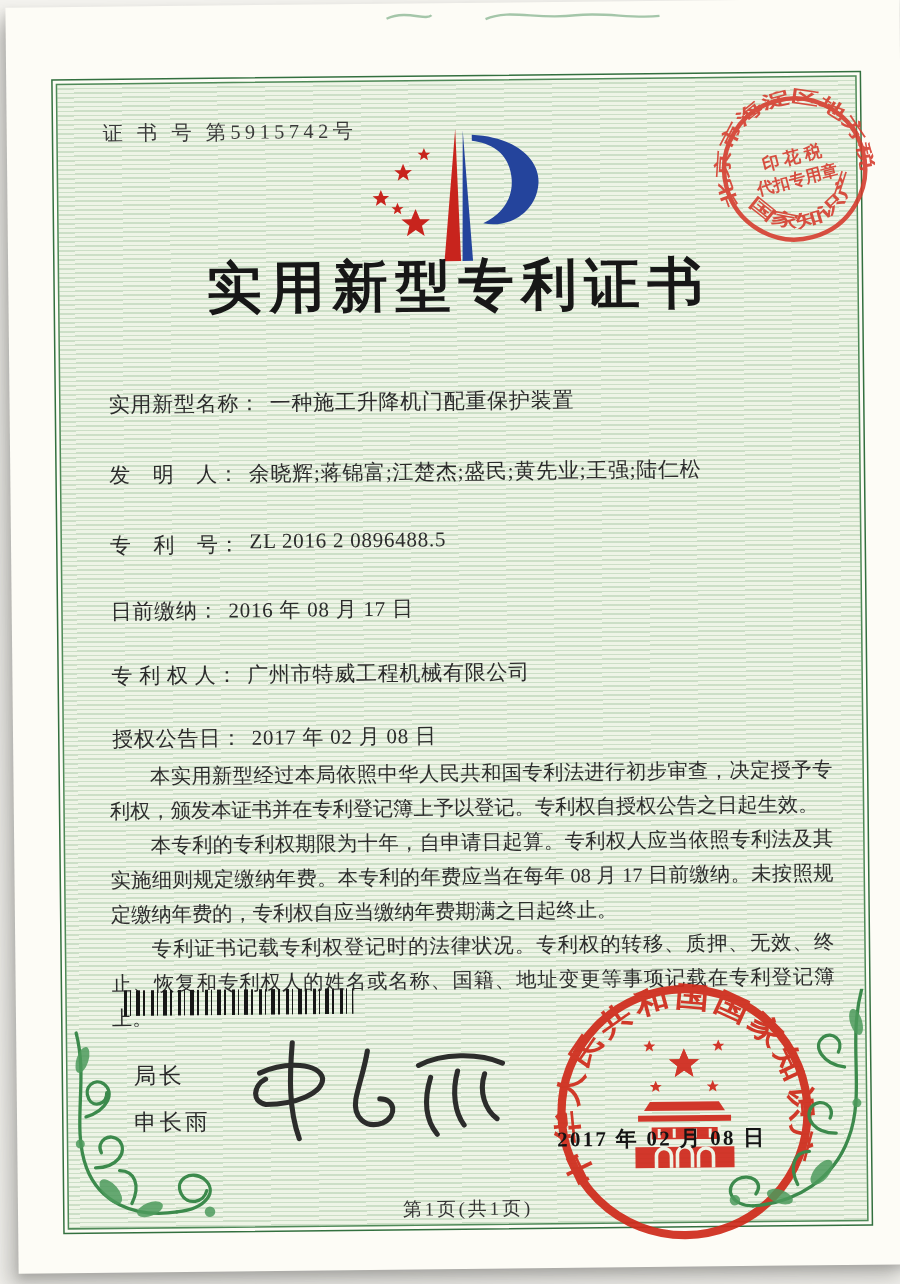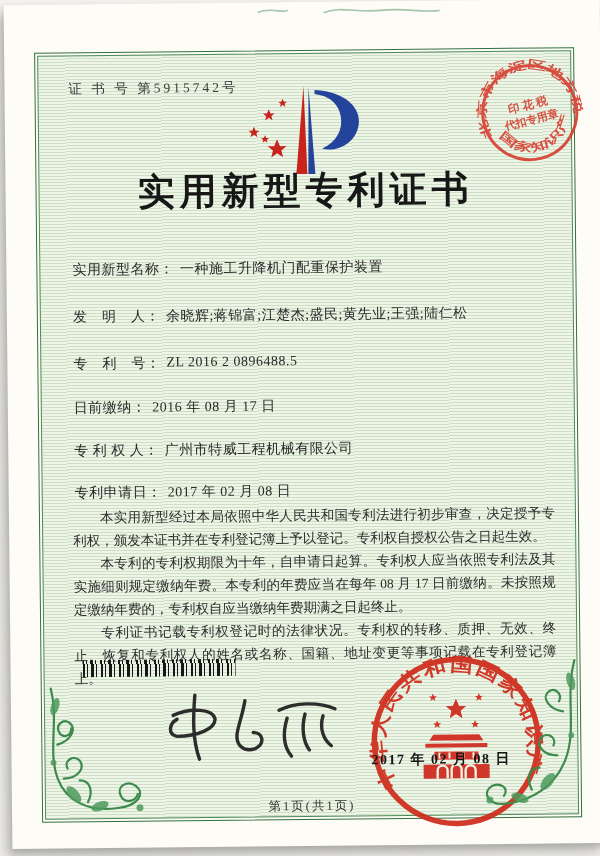--- a/index.html
+++ b/index.html
@@ -124,33 +124,37 @@
         </div>
         <div class="field-row" style="top:343px">
           <span class="lbl">日前缴纳：</span>
           <span class="val">2016 年 08 月 17 日</span>
         </div>
         <div class="field-row" style="top:386px">
           <span class="lbl">专 利 权 人：</span>
           <span class="val">广州市特威工程机械有限公司</span>
         </div>
         <div class="field-row" style="top:428px">
-          <span class="lbl">专利申请日：</span>
+          <span class="lbl">授权公告日：</span>
           <span class="val">2017 年 02 月 08 日</span>
         </div>
       </div>
 
       <div class="paragraphs">
         <p>本实用新型经过本局依照中华人民共和国专利法进行初步审查，决定授予专利权，颁发本证书并在专利登记簿上予以登记。专利权自授权公告之日起生效。</p>
         <p>本专利的专利权期限为十年，自申请日起算。专利权人应当依照专利法及其实施细则规定缴纳年费。本专利的年费应当在每年 08 月 17 日前缴纳。未按照规定缴纳年费的，专利权自应当缴纳年费期满之日起终止。</p>
         <p>专利证书记载专利权登记时的法律状况。专利权的转移、质押、无效、终止、恢复和专利权人的姓名或名称、国籍、地址变更等事项记载在专利登记簿上。</p>
       </div>
 
       <div class="barcode"></div>
 
+      <div class="officer">
+        <div>局长</div>
+        <div>申长雨</div>
+      </div>
 
       <svg class="signature" viewBox="0 0 214 98">
         <g fill="none" stroke="#1d1d1d" stroke-width="3.4" stroke-linecap="round" opacity="0.92">
           <path d="M54,12 C52,34 51,56 58,76"></path>
           <path d="M32,32 C50,24 72,26 74,36 C74,46 56,53 36,53 C26,51 28,40 36,36"></path>
           <path d="M104,18 C102,30 98,40 96,50 C94,62 102,70 114,66 C124,61 122,50 112,50"></path>
           <path d="M138,28 C154,20 178,20 194,27"></path>
           <path d="M146,36 C141,52 142,64 150,74"></path>
           <path d="M164,32 C160,46 162,60 168,68"></path>
           <path d="M182,34 C178,46 182,58 190,64"></path>

